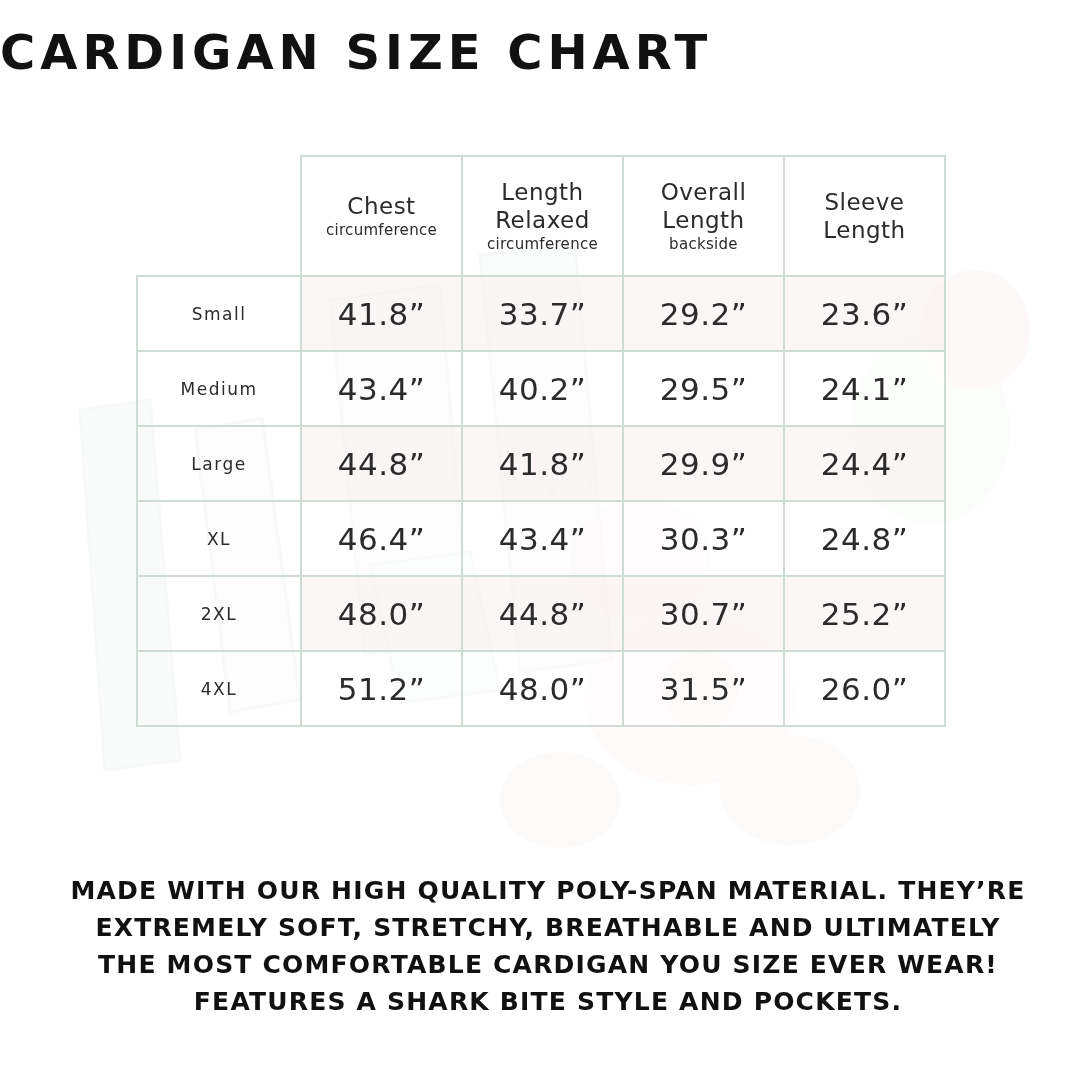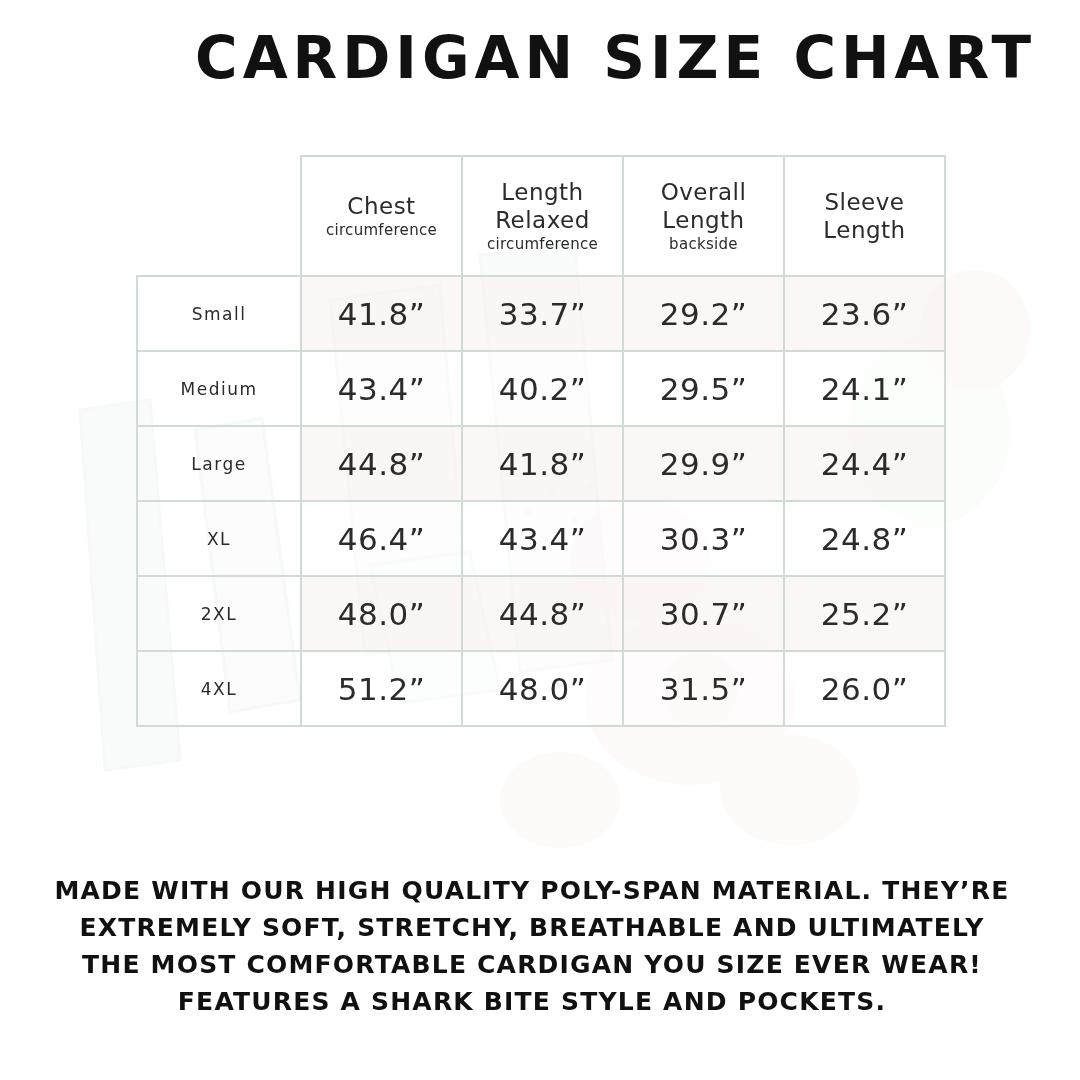--- a/index.html
+++ b/index.html
@@ -32,22 +32,22 @@
     height: 1080px;
     box-sizing: border-box;
   }
 
   
   #title {
     position: absolute;
     top: 24px;
     left: 0;
     width: 1036px;
-    text-align: right;
-    font-size: 58px;
+    text-align: left;
+    font-size: 48px;
     letter-spacing: 5px;
     font-weight: 700;
     color: #111111;
     font-family: "DejaVu Sans", sans-serif;
   }
 
   
   #chart-wrap {
     position: absolute;
     top: 155px;
@@ -101,21 +101,21 @@
   td.val-cell {
     font-size: 31px;
     letter-spacing: 0.5px;
   }
   tbody tr:nth-child(odd) td.val-cell { background: rgba(250,240,241,0.55); }
   tbody tr:nth-child(even) td.val-cell { background: rgba(255,255,255,0.35); }
 
   
   #footer {
     position: absolute;
-    left: 32px;
+    left: 48px;
     top: 872px;
     width: 1000px;
     text-align: center;
     color: #111111;
     font-size: 25px;
     line-height: 37px;
     letter-spacing: 1.2px;
     font-weight: 600;
   }
   #footer div { white-space: nowrap; }

